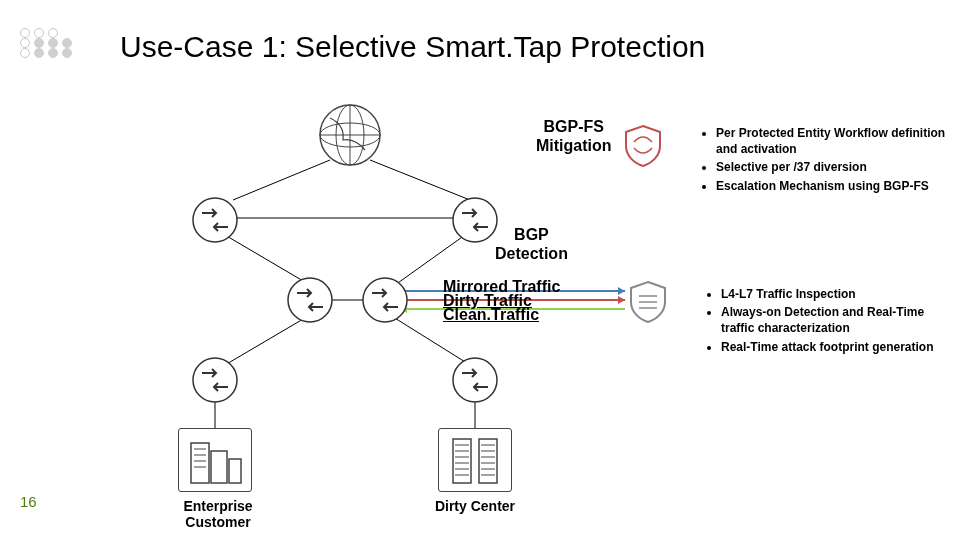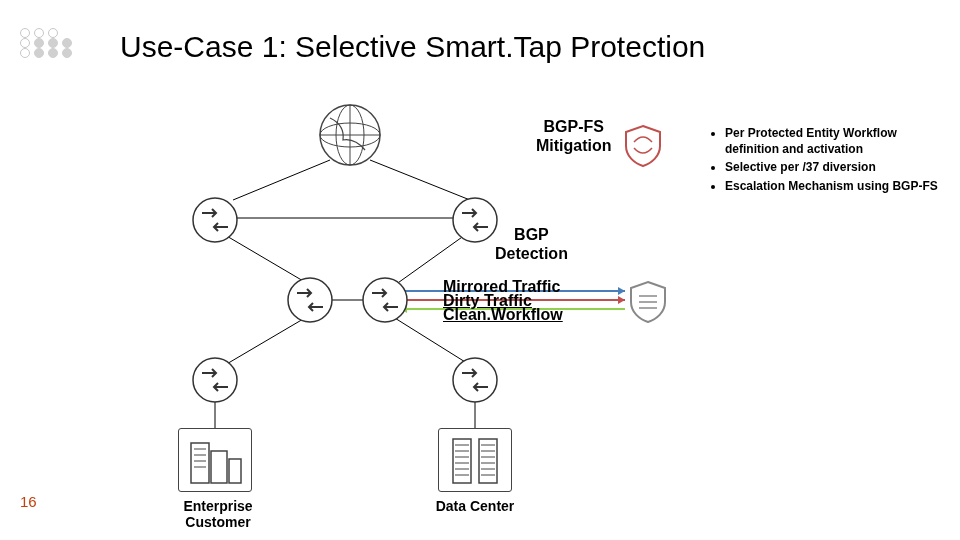--- a/index.html
+++ b/index.html
@@ -2,25 +2,25 @@
 <html><head>
 <meta charset="utf-8">
 <style>
   html,body{margin:0;padding:0;width:960px;height:540px;font-family:"Segoe UI",Arial,sans-serif;background:#fff;color:#000;overflow:hidden}
   .slide{position:relative;width:960px;height:528px}
   .dots{position:absolute;left:20px;top:28px}
   .dots .row{line-height:8px}
   .dots .d{display:inline-block;width:8px;height:8px;border-radius:50%;margin-right:4px;border:1px solid #c7c7c7}
   .dots .d.fill{background:#d0d0d0;border-color:#d0d0d0}
   .title{position:absolute;left:120px;top:30px;font-size:30px;font-weight:400}
-  .pagenum{position:absolute;left:20px;bottom:18px;font-size:15px;color:#c2410c}
+  .pagenum{position:absolute;left:20px;bottom:18px;font-size:15px;color:#4d7c0f}
   .lbl{position:absolute;font-size:16px;font-weight:600;line-height:1.2}
   .lbl.center{text-align:center}
   .bullets{position:absolute;font-size:12px;font-weight:600;line-height:1.35;padding-left:14px}
-  .bullets li{margin:0 0 2px 16px}
+  .bullets li{margin:0 0 2px 7px}
   
   .router{position:absolute;width:50px;height:50px}
   .router svg{width:50px;height:50px}
   .globe{position:absolute;width:70px;height:70px}
   .globe svg{width:70px;height:70px}
   .shield{position:absolute;width:46px;height:46px}
   .shield svg{width:46px;height:46px}
   .box{position:absolute;width:72px;height:62px;border:1.5px solid #444;border-radius:3px;background:#fff}
   svg.abs{position:absolute;top:0;left:0;width:960px;height:540px;pointer-events:none}
   .caplabel{position:absolute;font-size:14px;font-weight:600;text-align:center}
@@ -187,24 +187,29 @@
       </svg>
 </div>
 
 <div class="lbl center" style="left:536px;top:117px;white-space:pre-line">BGP-FS
 Mitigation</div>
 <div class="lbl center" style="left:495px;top:225px;white-space:pre-line">BGP
 Detection</div>
 
 <div class="lbl" style="left:443px;top:277px;">Mirrored Traffic</div>
 <div class="lbl" style="left:443px;top:291px;text-decoration:underline">Dirty Traffic</div>
-<div class="lbl" style="left:443px;top:305px;text-decoration:underline">Clean.Workflow</div>
+<div class="lbl" style="left:443px;top:305px;text-decoration:underline">Clean.Traffic</div>
 
 <div class="caplabel" style="left:158px;top:498px;width:120px">Enterprise Customer</div>
-<div class="caplabel" style="left:430px;top:498px;width:90px">Data Center</div>
+<div class="caplabel" style="left:430px;top:498px;width:90px">Dirty Center</div>
 
 <ul class="bullets" style="left:695px;top:113px;width:245px">
   <li>Per Protected Entity Workflow definition and activation</li>
   <li>Selective per /37 diversion</li>
   <li>Escalation Mechanism using BGP-FS</li>
 </ul>
+<ul class="bullets" style="left:700px;top:274px;width:245px">
+  <li>L4-L7 Traffic Inspection</li>
+  <li>Always-on Detection and Real-Time traffic characterization</li>
+  <li>Real-Time attack footprint generation</li>
+</ul>
 
 </div>
 
 </body></html>

